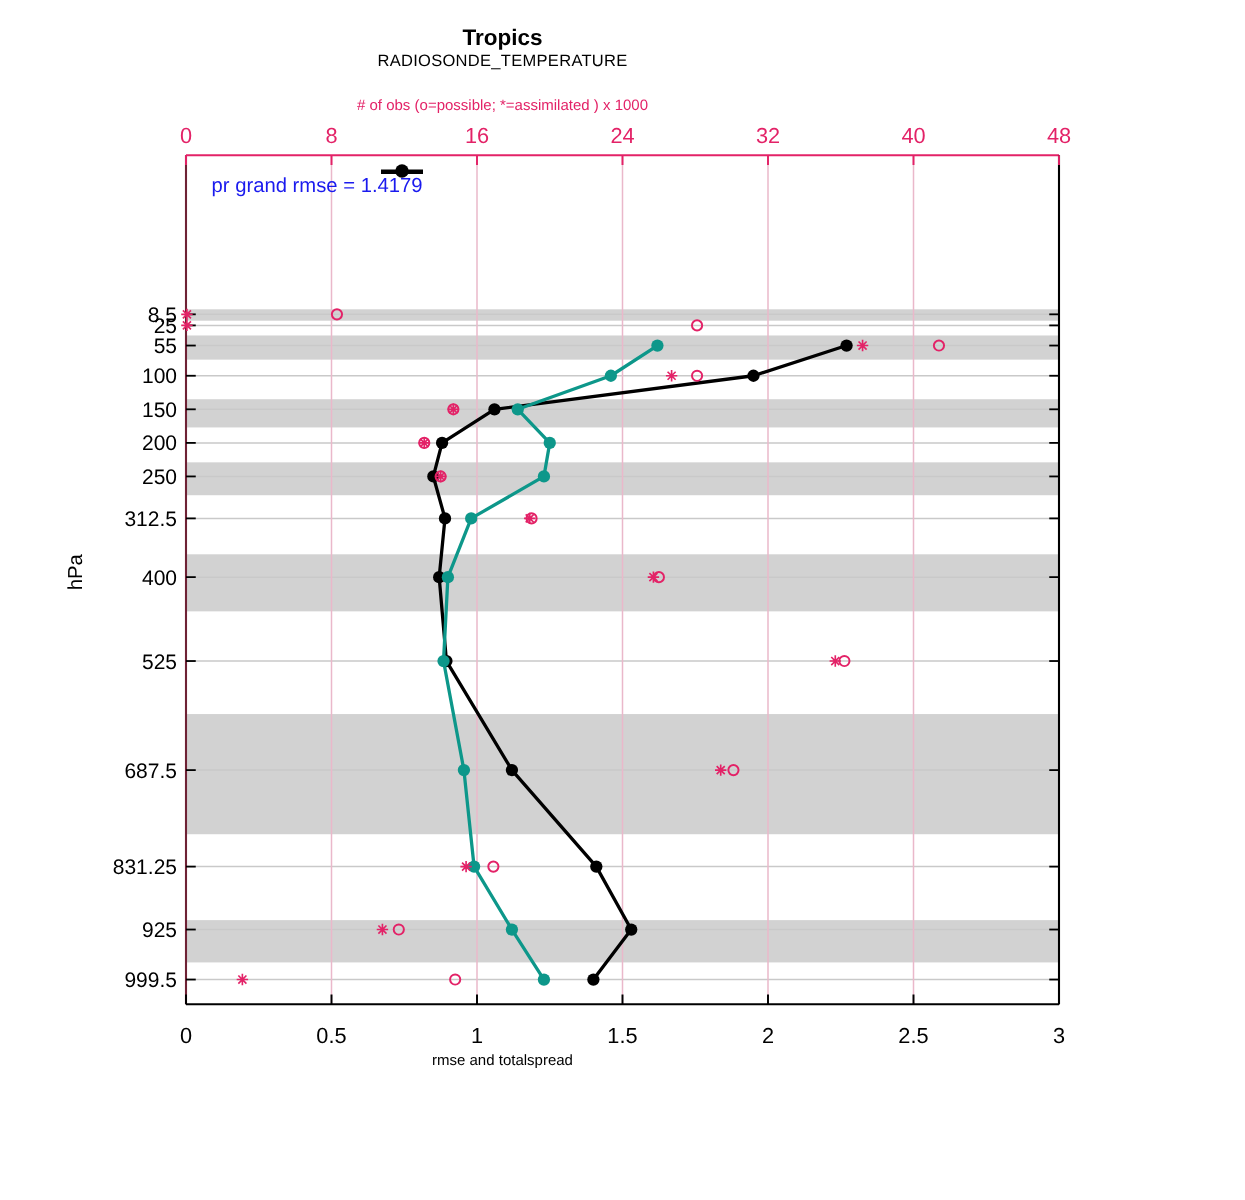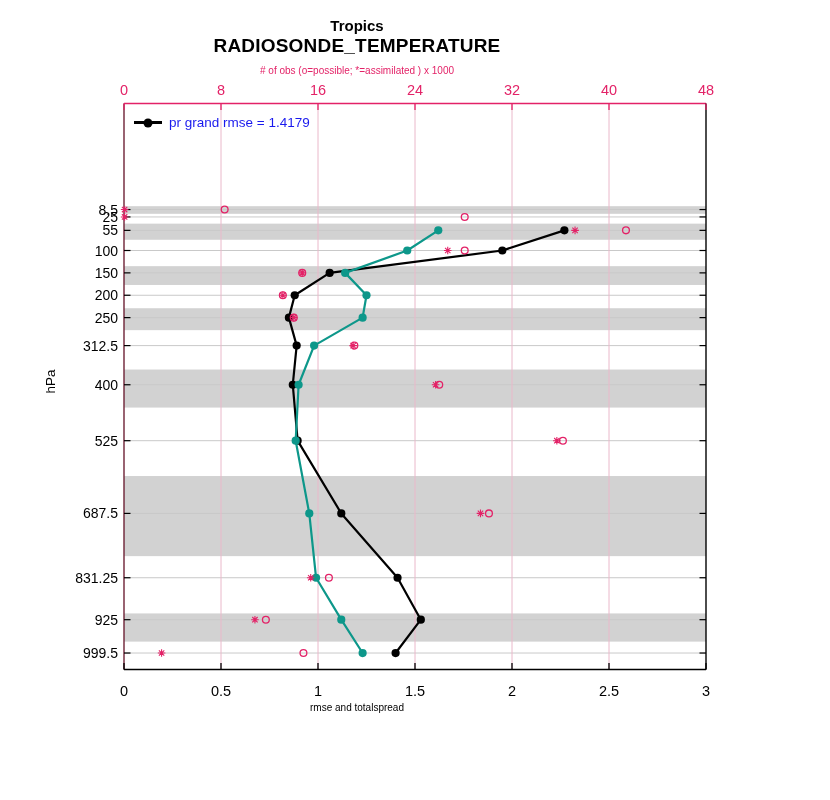--- a/index.html
+++ b/index.html
@@ -1,24 +1,24 @@
 <!DOCTYPE html>
 <html><head>
 <meta charset="utf-8">
 <style>
   html,body{margin:0;padding:0;background:#fff;}
   .page{position:relative;width:830px;height:800px;background:#fff;overflow:hidden;
         font-family:"Liberation Sans",sans-serif;color:#000;}
-  .ctext{position:absolute;left:0;width:670px;text-align:center;white-space:nowrap;margin-left:22px;}
+  .ctext{position:absolute;left:0;width:670px;text-align:center;white-space:nowrap;}
   .title1{top:17px;font-size:15px;font-weight:700;}
-  .title2{top:35px;font-size:19px;font-weight:700;letter-spacing:.2px;}
+  .title2{top:35px;font-size:11px;font-weight:400;letter-spacing:.2px;}
   .obslabel{top:65px;font-size:10px;}
   #chart-svg{position:absolute;left:0;top:0;}
   .legend{position:absolute;left:134px;top:113px;}
-  .lg-row{display:flex;align-items:center;height:19px;}
+  .lg-row{display:flex;align-items:flex-end;height:19px;flex-direction:column;}
   .lg-line{display:inline-block;width:28px;height:2.6px;position:relative;}
   .lg-line::after{content:"";position:absolute;left:50%;top:50%;width:9px;height:9px;
                   border-radius:50%;transform:translate(-50%,-50%);background:inherit;}
   .lg-text{margin-left:7px;font-size:13.5px;}
   .ylab{position:absolute;left:28px;top:374px;width:44px;text-align:center;
         font-size:13.5px;transform:rotate(-90deg);}
   .xlab{top:702px;font-size:10px;}
   .caption{top:720px;font-size:14px;}
   .footer{top:772px;font-size:7.5px;letter-spacing:0;}
 </style>

